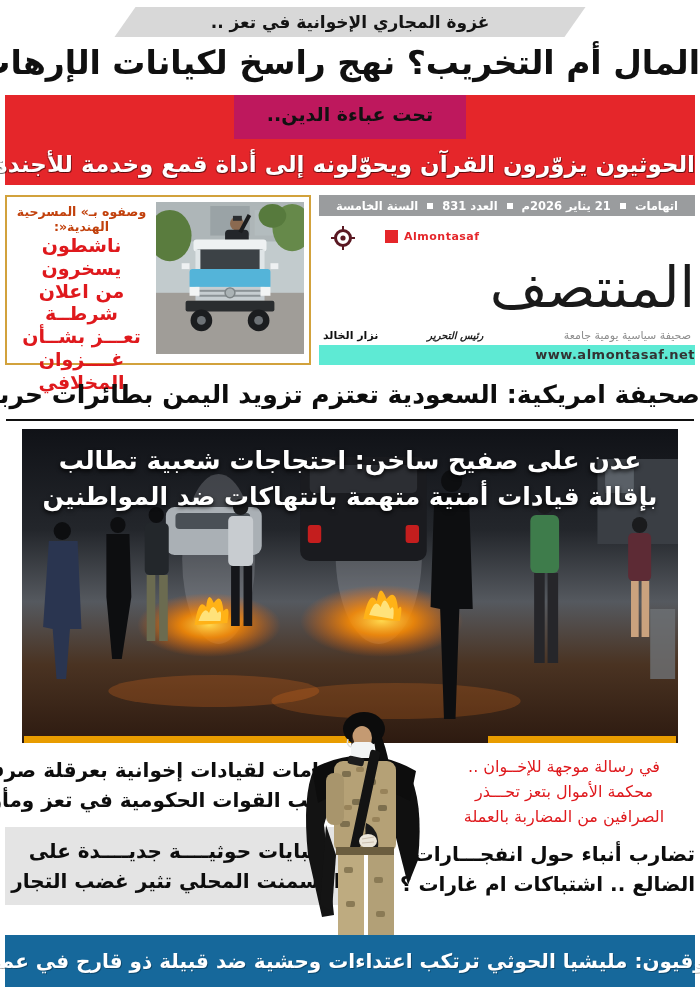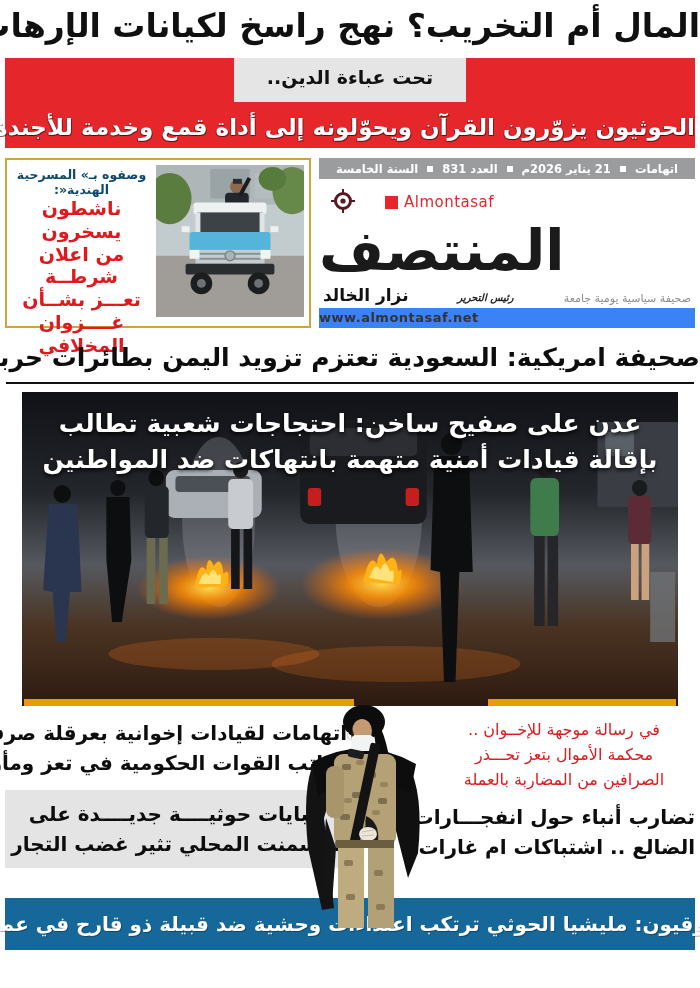--- a/index.html
+++ b/index.html
@@ -17,53 +17,53 @@
   .kicker-text{position:relative;text-align:center;line-height:30px;
     font-size:17px;font-weight:bold;color:#141414;}
 
   
   .headline-main{height:54px;line-height:52px;text-align:center;font-weight:800;
     font-size:33px;color:#101010;white-space:nowrap;letter-spacing:-1px;}
 
   
   .red-banner{position:relative;margin:4px 5px 0;height:90px;background:var(--accent-red);}
   .red-banner .tab{position:absolute;top:0;left:50%;transform:translateX(-50%);
-    width:232px;height:44px;background:#e5e5e5;text-align:center;}
+    width:232px;height:44px;background:#be185d;text-align:center;}
   .red-banner .tab span{display:inline-block;margin-top:8px;font-size:19px;font-weight:800;color:#111;}
   .red-banner .big{position:absolute;left:0;right:0;bottom:8px;text-align:center;
     color:#fff;font-weight:800;font-size:23px;white-space:nowrap;
     text-shadow:1px 1px 0 rgba(0,0,0,.45), -1px 1px 0 rgba(0,0,0,.3);}
 
   
   .mid-row{display:flex;gap:8px;margin:10px 5px 0;height:170px;}
   .masthead{width:376px;display:flex;flex-direction:column;}
   .date-bar{height:21px;background:#9a9c9e;display:flex;align-items:center;
     justify-content:center;gap:9px;color:#fff;font-size:11.5px;font-weight:bold;}
   .date-bar .sq{width:6px;height:6px;background:#fff;display:inline-block;}
   .logo-area{position:relative;flex:1;}
   .brand-row{position:absolute;top:14px;left:66px;display:flex;align-items:center;gap:6px;direction:ltr;}
   .brand-sq{width:13px;height:13px;background:var(--accent-red);}
-  .brand-latin{color:var(--accent-red);font-size:15px;font-weight:normal;letter-spacing:.5px;}
+  .brand-latin{color:var(--accent-red);font-size:11px;font-weight:bold;letter-spacing:.5px;}
   .crosshair{position:absolute;top:10px;left:12px;}
-  .logo-arabic{position:absolute;bottom:0;left:0;right:0;text-align:left;
-    font-size:56px;font-weight:700;color:#1a1a1a;line-height:1;letter-spacing:-2px;}
+  .logo-arabic{position:absolute;bottom:0;left:0;right:0;text-align:right;
+    font-size:56px;font-weight:400;color:#1a1a1a;line-height:1;letter-spacing:-2px;}
   .meta-row{display:flex;justify-content:space-between;align-items:flex-end;height:26px;padding:0 4px;}
   .tagline{color:#8d8d8d;font-size:11px;}
   .editor{display:flex;align-items:baseline;gap:5px;}
   .editor-label{font-size:10px;font-weight:bold;color:#222;font-style:italic;margin-left:44px;}
-  .editor-name{font-size:17px;font-weight:800;color:#111;}
-  .url-bar{height:20px;margin-top:3px;background:#3b82f6;text-align:left;
+  .editor-name{font-size:11px;font-weight:800;color:#111;}
+  .url-bar{height:20px;margin-top:3px;background:#5eead4;text-align:right;
     line-height:20px;font-size:13px;font-weight:bold;color:#333;direction:ltr;letter-spacing:.5px;}
 
   
   .side-box{width:306px;border:2px solid #d2a23c;background:#fff;padding:5px;
     display:flex;gap:5px;}
   .side-photo{width:148px;height:152px;flex:none;}
   .side-text{flex:1;display:flex;flex-direction:column;}
-  .side-kicker{font-size:12.5px;font-weight:800;color:#0c4a6e;text-align:center;margin-top:2px;}
+  .side-kicker{font-size:12.5px;font-weight:800;color:#c2410c;text-align:center;margin-top:2px;}
   .side-red{flex:1;display:flex;flex-direction:column;justify-content:flex-end;}
   .side-red div{color:var(--headline-red);font-weight:800;font-size:19px;text-align:center;line-height:1.2;}
 
   
   .headline-2{margin-top:8px;height:44px;line-height:44px;text-align:center;
     font-weight:800;font-size:25px;color:#0d0d0d;white-space:nowrap;}
   .rule{height:2px;background:#111;margin:2px 6px 0;}
 
   
   .photo{position:relative;margin:8px 22px 0;height:314px;background:#be185d;}
@@ -92,20 +92,24 @@
   .blue-banner{margin:2px 5px 0;height:52px;background:var(--banner-blue);
     display:flex;align-items:center;justify-content:center;}
   .blue-banner span{color:#fff;font-weight:800;font-size:20px;white-space:nowrap;
     text-shadow:1px 1px 0 rgba(0,0,0,.3);}
 </style>
 </head>
 <body>
 
 <div class="page">
 
+  <div class="kicker">
+    <div class="kicker-bg"></div>
+    <div class="kicker-text">غزوة المجاري الإخوانية في تعز ..</div>
+  </div>
 
   <div class="headline-main">المال أم التخريب؟ نهج راسخ لكيانات الإرهاب</div>
 
   <div class="red-banner">
     <div class="tab">
       <span>تحت عباءة الدين..</span>
     </div>
     <div class="big">الحوثيون يزوّرون القرآن ويحوّلونه إلى أداة قمع وخدمة للأجندة الإيرانية</div>
   </div>
 

